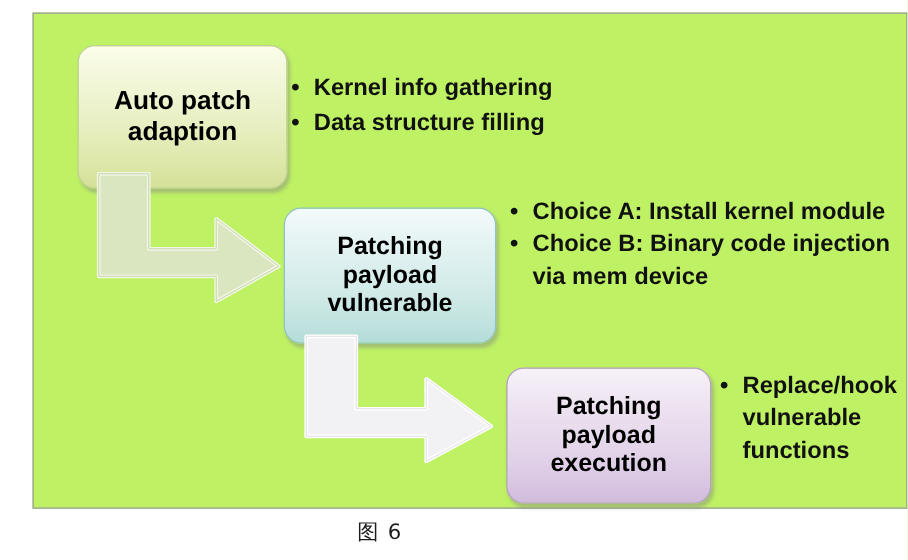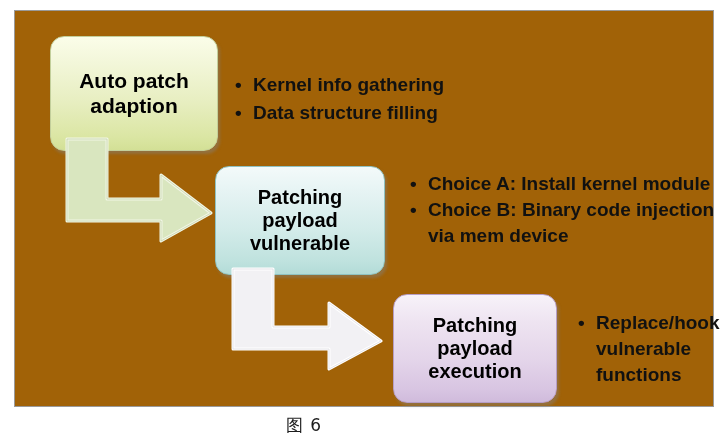--- a/index.html
+++ b/index.html
@@ -16,27 +16,27 @@
   }
   #figure-root {
     position: absolute;
     left: 0; top: 0;
     width: 726px;
     height: 448px;
   }
   
   .figure-frame {
     position: absolute;
-    left: 14px;
+    left: 26px;
     top: 10px;
     width: 700px;
     height: 397px;
     border: 1px solid #9a9a9a;
     box-sizing: border-box;
-    background: #a16207;
+    background: #bef264;
   }
 
   
   .proc-box {
     position: absolute;
     box-sizing: border-box;
     border-radius: 14px;
     display: flex;
     align-items: center;
     justify-content: center;
@@ -87,21 +87,21 @@
     position: absolute;
   }
   .elbow-arrow svg {
     display: block;
     overflow: visible;
   }
 
   
   .bullet-list {
     position: absolute;
-    margin: 14px;
+    margin: 0;
     padding: 0;
     list-style: none;
     color: #111111;
   }
   .bullet-list li {
     position: relative;
     padding-left: 18px;
     font-weight: bold;
   }
   .bullet-list li::before {

